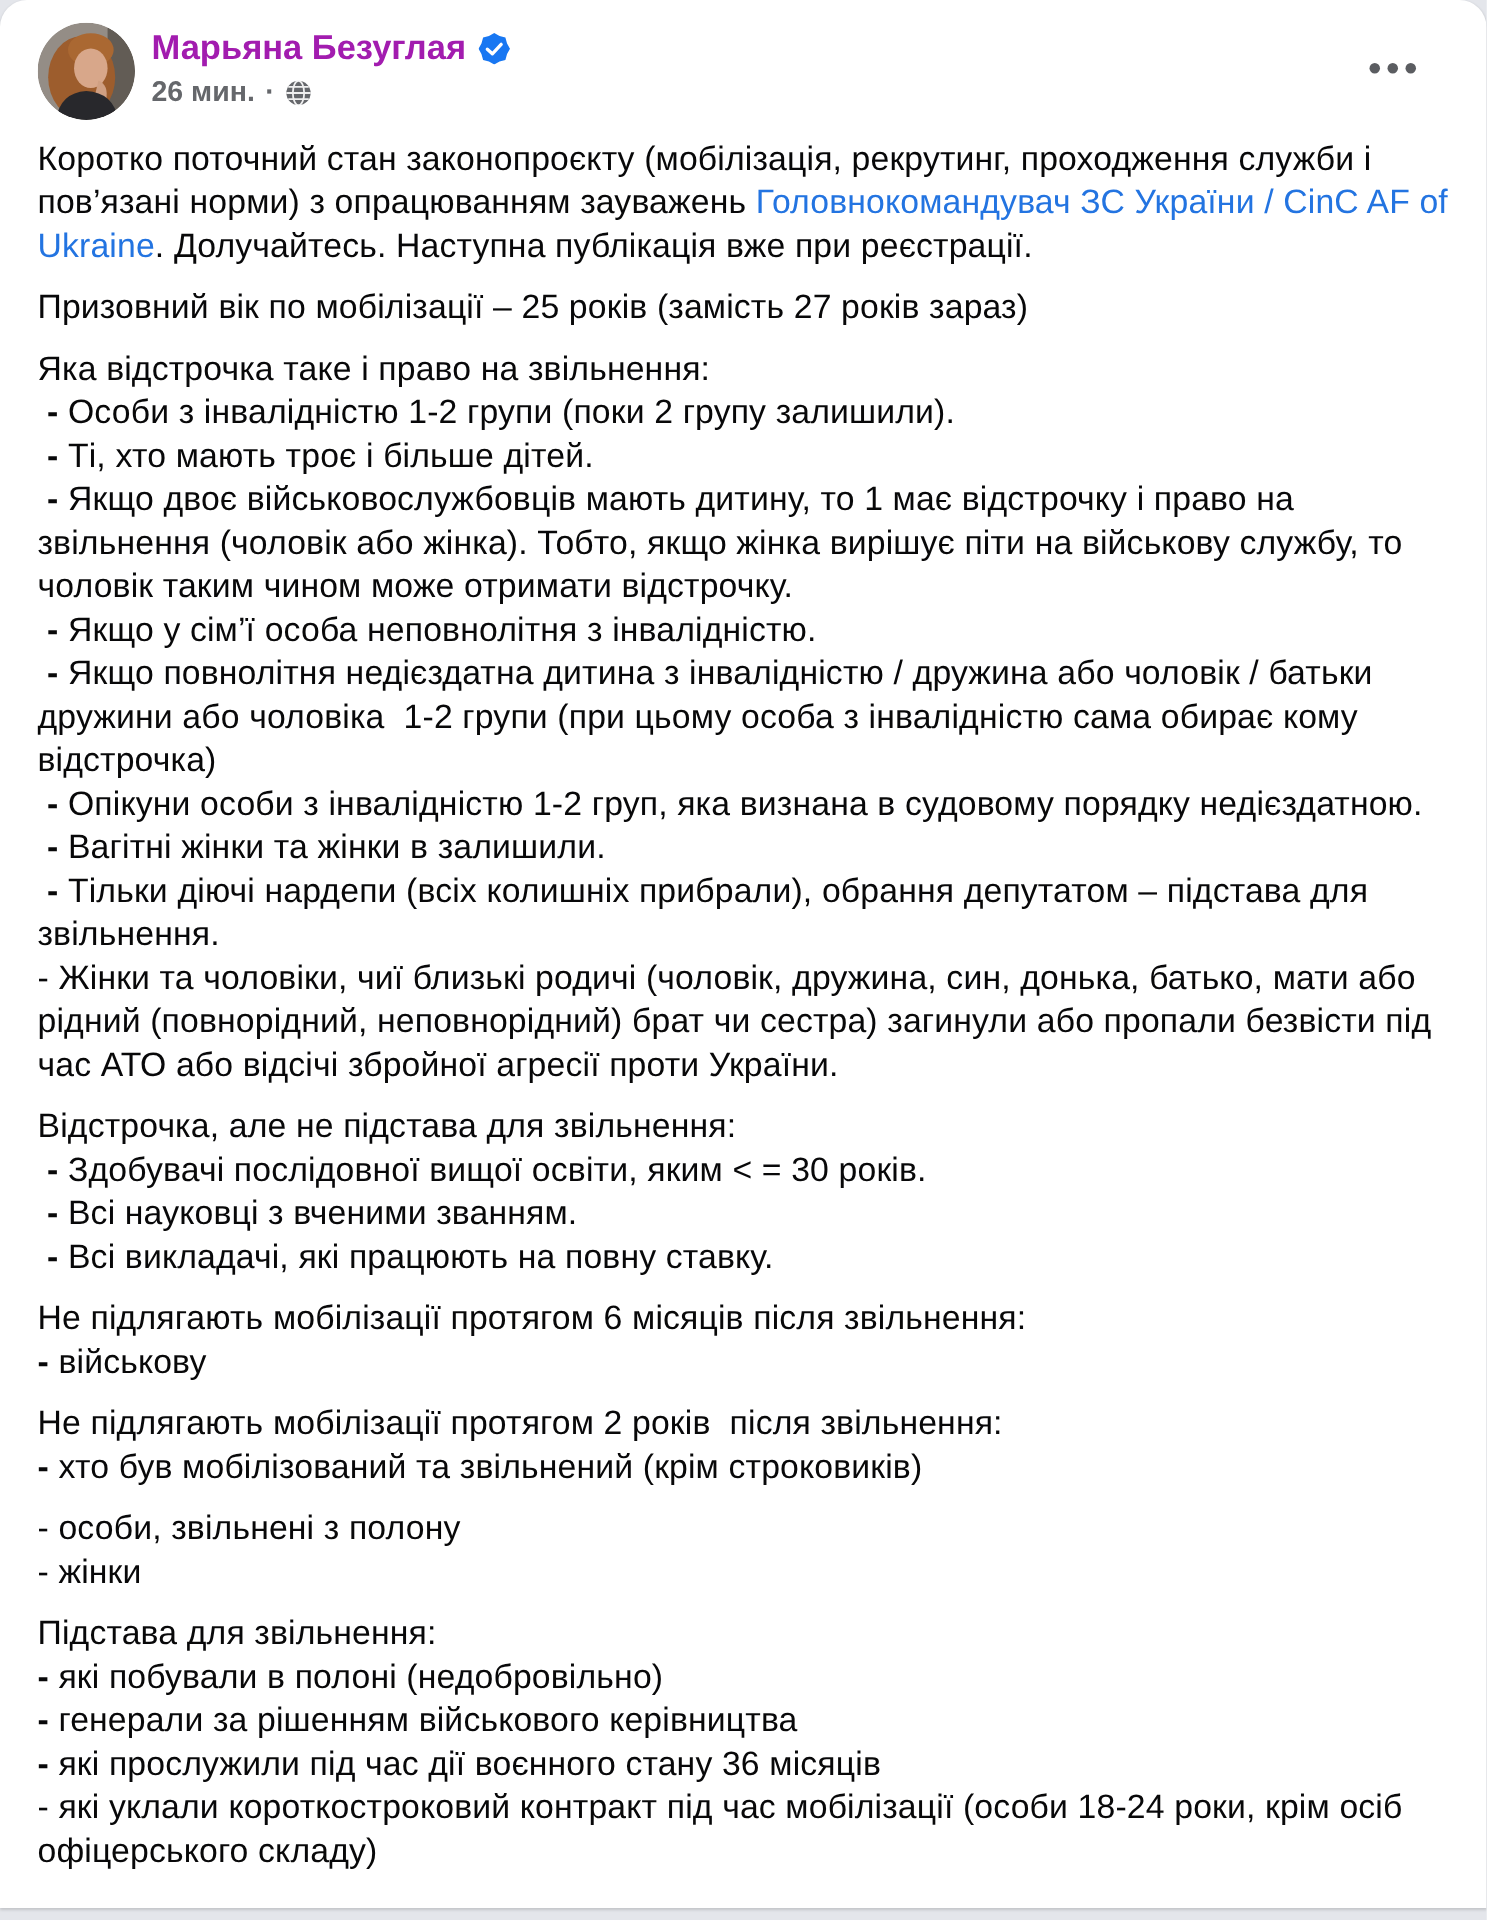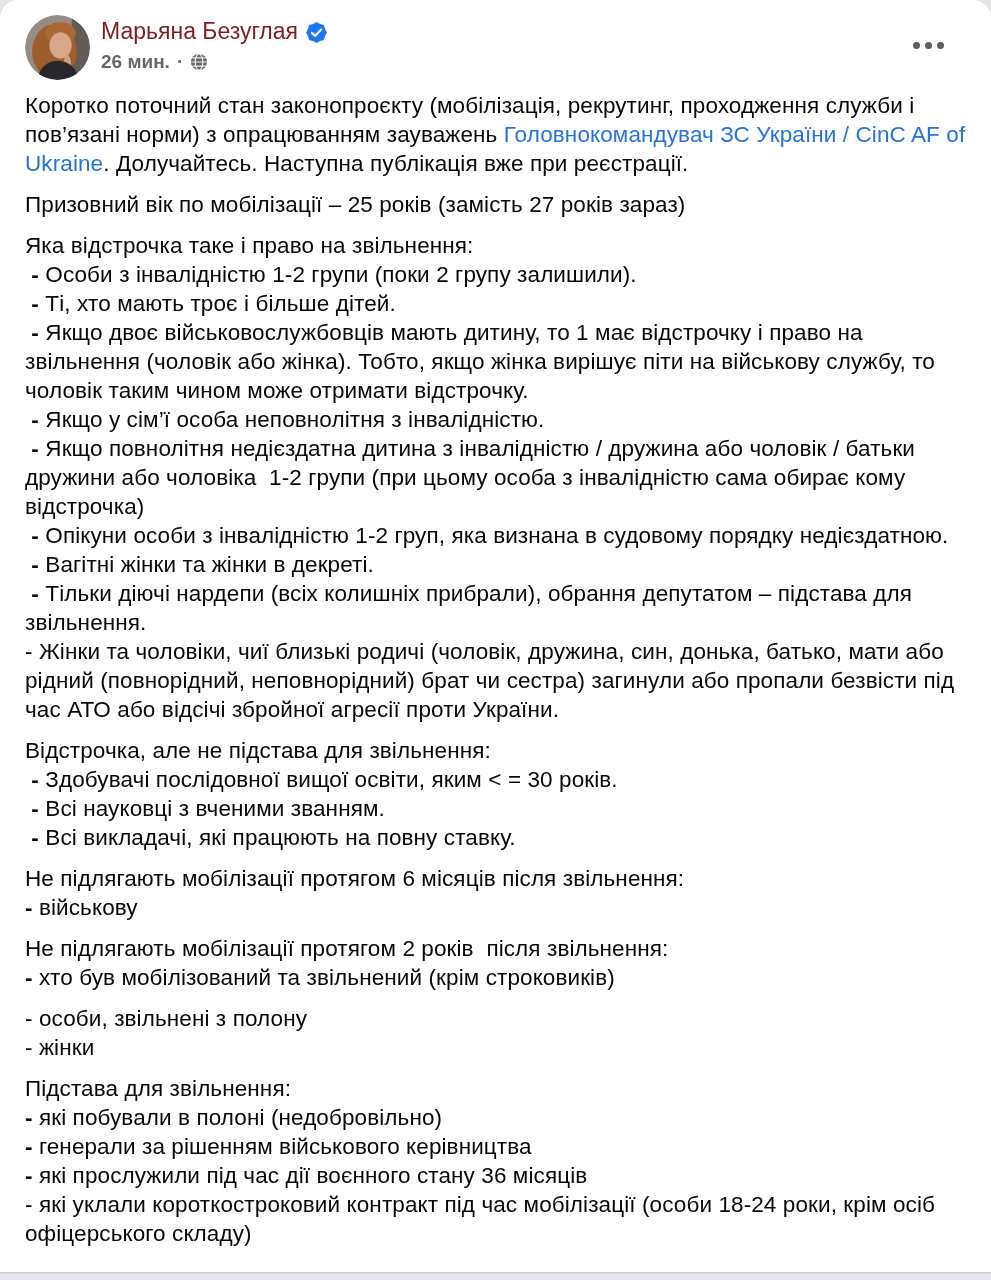--- a/index.html
+++ b/index.html
@@ -33,22 +33,22 @@
     border-radius: 50%;
     overflow: hidden;
     flex: 0 0 65px;
     cursor: pointer;
   }
   .avatar svg { display: block; width: 65px; height: 65px; }
   .header-info { margin-left: 11px; padding-top: 3px; }
   .author-row { display: flex; align-items: center; gap: 8px; }
   .author-name {
     font-size: 23px;
-    font-weight: 400;
-    color: #7f1d1d;
+    font-weight: 700;
+    color: #a21caf;
     line-height: 1.2;
     cursor: pointer;
   }
   .badge { display: inline-flex; margin-top: 2px; }
   .meta-row {
     display: flex;
     align-items: center;
     gap: 7px;
     margin-top: 5px;
     color: #65676b;
@@ -154,21 +154,21 @@
         <div class="line"><span class="seg-normal">Призовний вік по мобілізації – 25 років (замість 27 років зараз)</span></div>
       </div>
       <div class="block">
         <div class="line"><span class="seg-normal">Яка відстрочка таке і право на звільнення:</span></div>
         <div class="line"><span class="seg-bold"> -</span><span class="seg-normal"> Особи з інвалідністю 1-2 групи (поки 2 групу залишили).</span></div>
         <div class="line"><span class="seg-bold"> -</span><span class="seg-normal"> Ті, хто мають троє і більше дітей.</span></div>
         <div class="line"><span class="seg-bold"> -</span><span class="seg-normal"> Якщо двоє військовослужбовців мають дитину, то 1 має відстрочку і право на звільнення (чоловік або жінка). Тобто, якщо жінка вирішує піти на військову службу, то чоловік таким чином може отримати відстрочку.</span></div>
         <div class="line"><span class="seg-bold"> -</span><span class="seg-normal"> Якщо у сім’ї особа неповнолітня з інвалідністю.</span></div>
         <div class="line"><span class="seg-bold"> -</span><span class="seg-normal"> Якщо повнолітня недієздатна дитина з інвалідністю / дружина або чоловік / батьки дружини або чоловіка  1-2 групи (при цьому особа з інвалідністю сама обирає кому відстрочка)</span></div>
         <div class="line"><span class="seg-bold"> -</span><span class="seg-normal"> Опікуни особи з інвалідністю 1-2 груп, яка визнана в судовому порядку недієздатною.</span></div>
-        <div class="line"><span class="seg-bold"> -</span><span class="seg-normal"> Вагітні жінки та жінки в декреті.</span></div>
+        <div class="line"><span class="seg-bold"> -</span><span class="seg-normal"> Вагітні жінки та жінки в залишили.</span></div>
         <div class="line"><span class="seg-bold"> -</span><span class="seg-normal"> Тільки діючі нардепи (всіх колишніх прибрали), обрання депутатом – підстава для звільнення.</span></div>
         <div class="line"><span class="seg-normal">- Жінки та чоловіки, чиї близькі родичі (чоловік, дружина, син, донька, батько, мати або рідний (повнорідний, неповнорідний) брат чи сестра) загинули або пропали безвісти під час АТО або відсічі збройної агресії проти України.</span></div>
       </div>
       <div class="block">
         <div class="line"><span class="seg-normal">Відстрочка, але не підстава для звільнення:</span></div>
         <div class="line"><span class="seg-bold"> -</span><span class="seg-normal"> Здобувачі послідовної вищої освіти, яким &lt; = 30 років.</span></div>
         <div class="line"><span class="seg-bold"> -</span><span class="seg-normal"> Всі науковці з вченими званням.</span></div>
         <div class="line"><span class="seg-bold"> -</span><span class="seg-normal"> Всі викладачі, які працюють на повну ставку.</span></div>
       </div>
       <div class="block">

